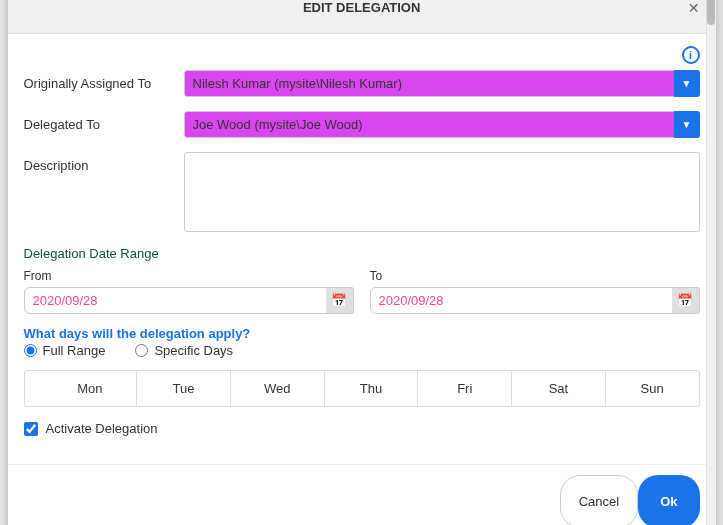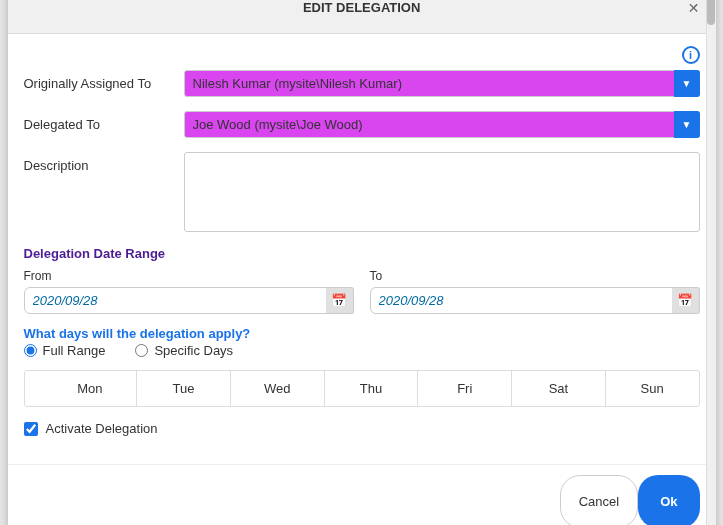--- a/index.html
+++ b/index.html
@@ -126,22 +126,22 @@
       height: 80px;
       border: 1px solid #ccc;
       border-radius: 3px;
       padding: 6px 8px;
       font-size: 13px;
       resize: none;
       font-family: Arial, sans-serif;
     }
     .section-title {
       font-size: 13px;
-      font-weight: bold;
-      color: #4c1d95;
+      font-weight: normal;
+      color: #14532d;
       margin-bottom: 8px;
     }
     .date-range-row {
       display: flex;
       gap: 16px;
       margin-bottom: 12px;
     }
     .date-field {
       flex: 1;
     }
@@ -152,23 +152,22 @@
     }
     .date-input-wrap {
       position: relative;
     }
     .date-input {
       width: 100%;
       padding: 5px 32px 5px 8px;
       border: 1px solid #ccc;
       border-radius: 6px;
       font-size: 13px;
-      color: #0369a1;
+      color: #ec4899;
       font-family: Arial, sans-serif;
-      font-style: italic;
     }
     .calendar-icon {
       position: absolute;
       right: 0;
       top: 0;
       bottom: 0;
       width: 28px;
       background: #e0e0e0;
       border: 1px solid #ccc;
       border-left: none;

